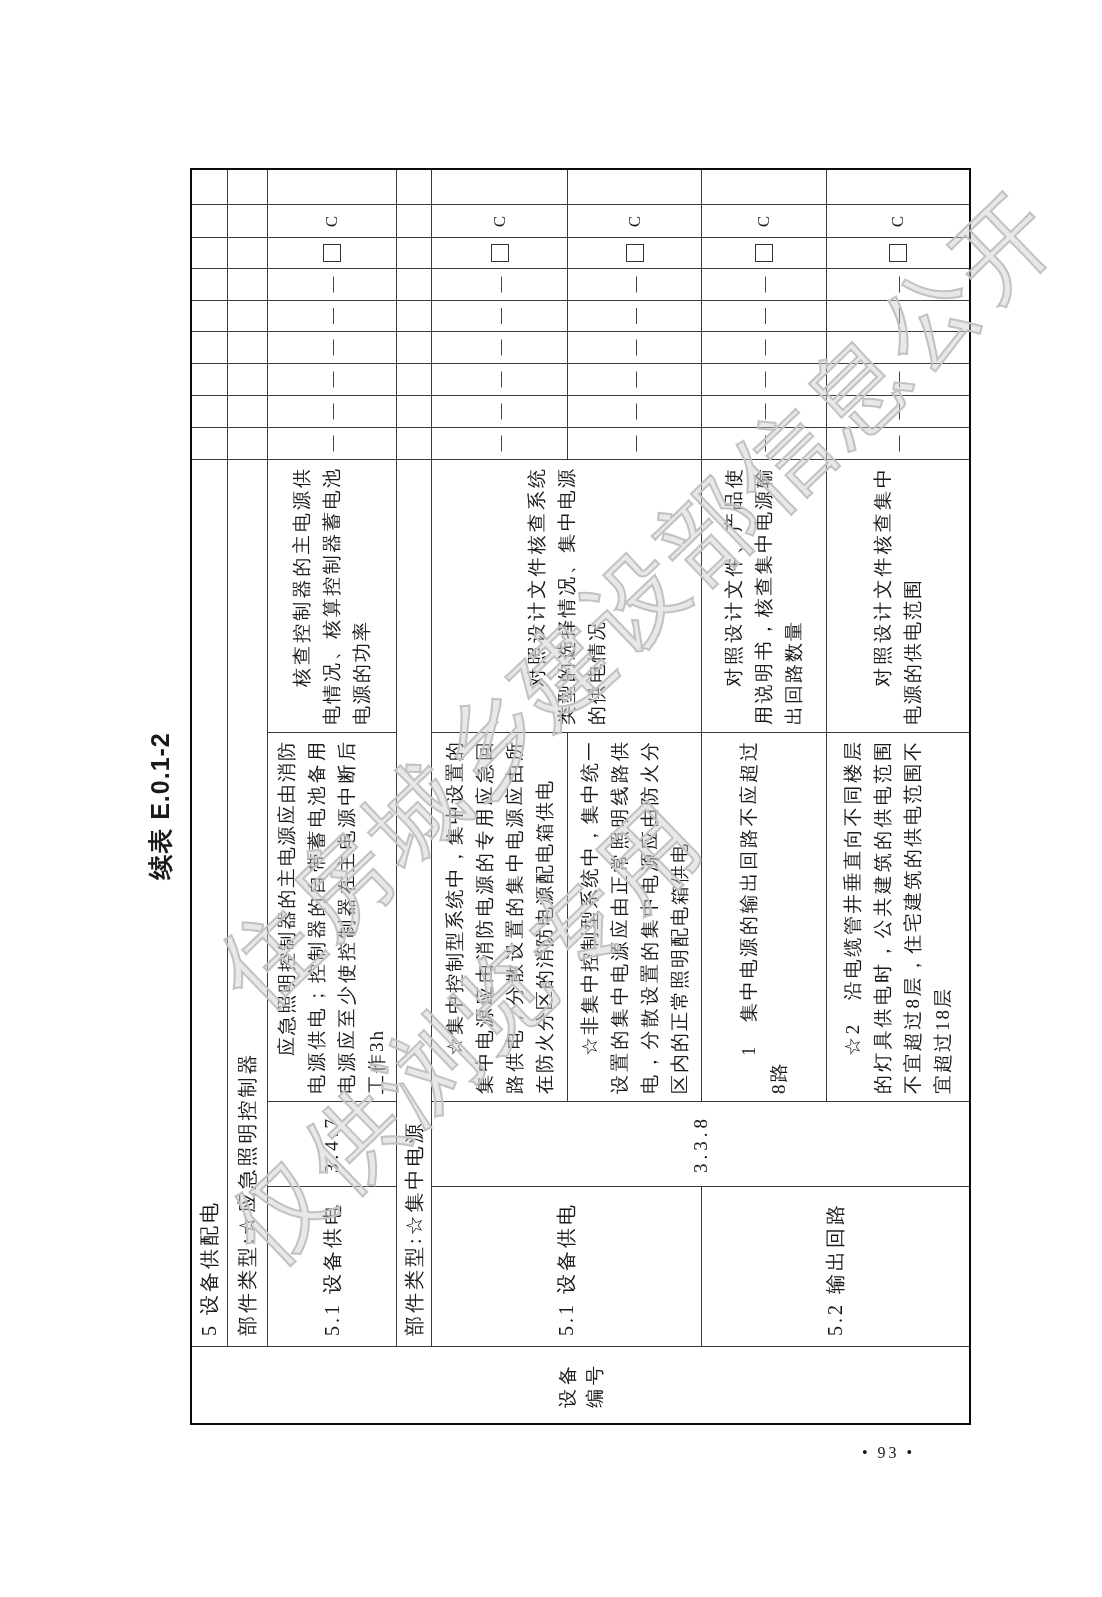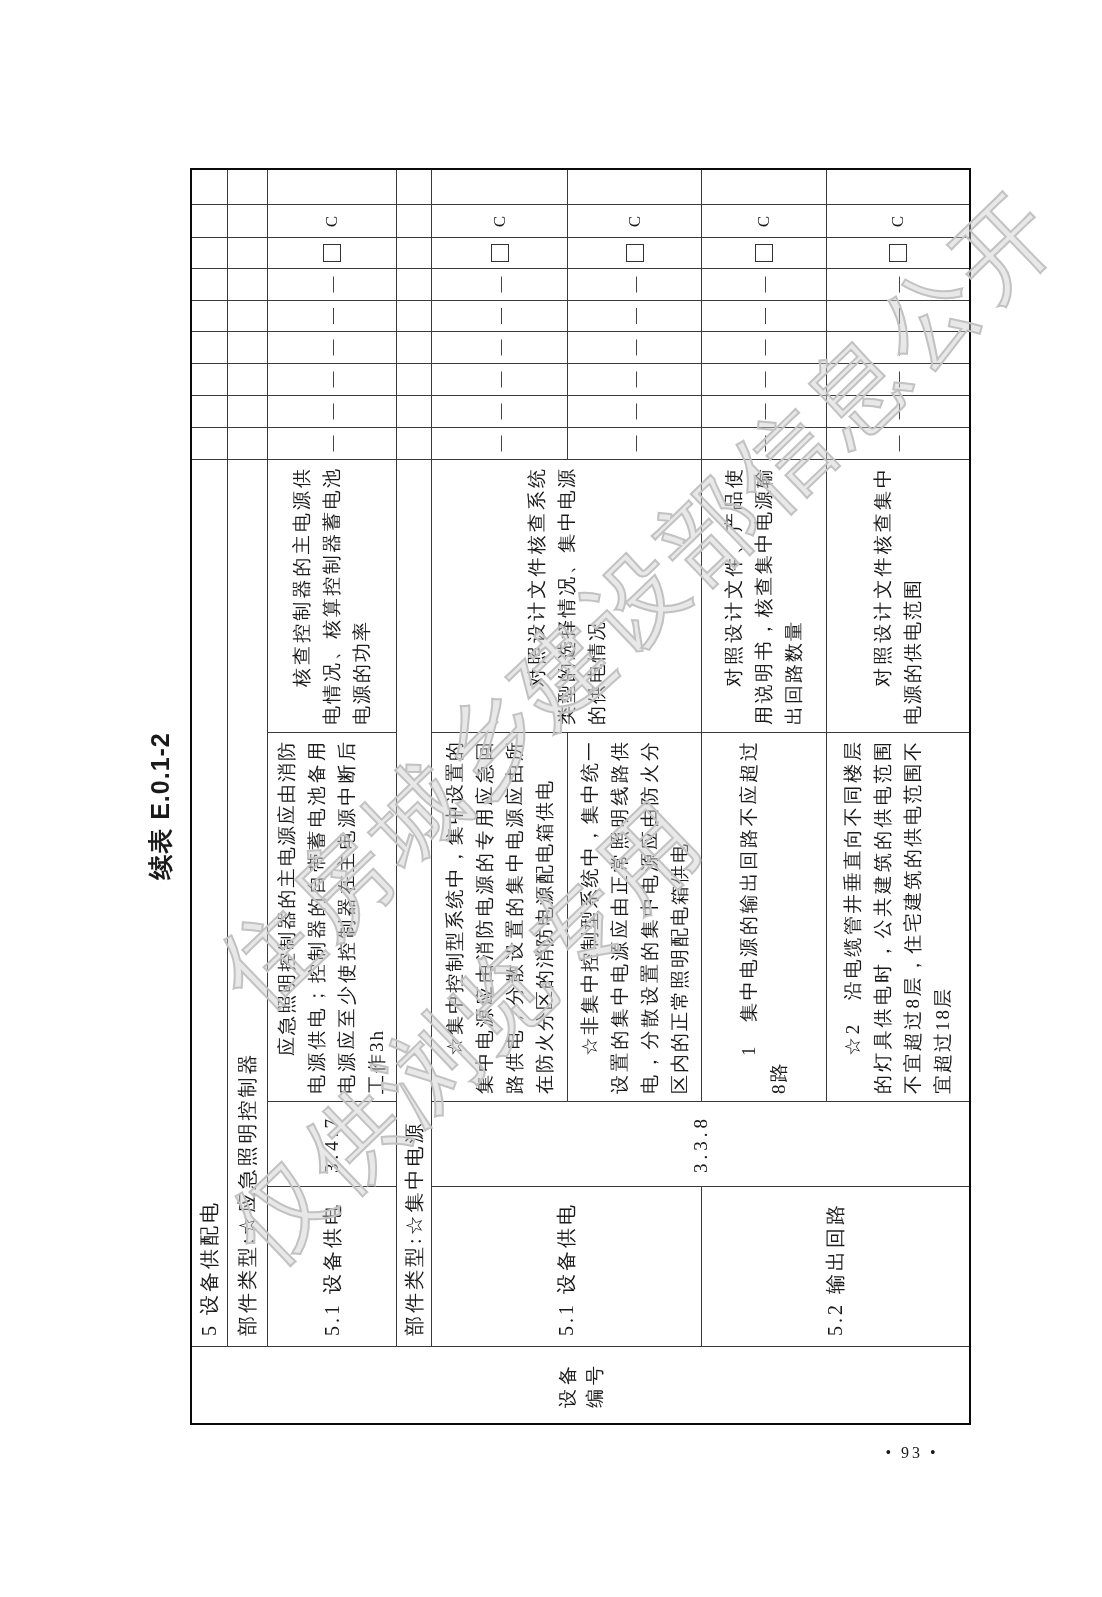--- a/index.html
+++ b/index.html
@@ -21,21 +21,21 @@
         letter-spacing:2px;text-align:justify;}
   .corner{white-space:pre-line;font-size:19px;line-height:27px;letter-spacing:4px;text-align:center;}
   .dash{font-size:16px;color:#222;}
   .concl{font-size:17px;letter-spacing:1px;}
   .box{width:16px;height:16px;border:1px solid #333;background:#fff;}
   .wm{position:absolute;white-space:nowrap;pointer-events:none;font-family:"Liberation Serif","DejaVu Serif",serif;
       font-size:96px;line-height:96px;letter-spacing:6px;color:rgba(203,203,203,0.45);
       -webkit-text-stroke:2px #c2c2c2;transform-origin:0 50%;transform:rotate(-44deg);}
   .wm1{left:235px;top:942px;}
   .wm2{left:248px;top:1197px;}
-  .page-num{position:absolute;left:862px;top:1444px;width:100px;text-align:center;
+  .page-num{position:absolute;left:862px;top:1444px;width:100px;text-align:left;
       font-size:16px;letter-spacing:3px;}
 </style>
 </head>
 <body>
 
 <div class="page-title">续表 E.0.1-2</div>
 
 <div class="tbl">
 
   <div class="c corner" style="grid-area:1/1/9/2">设备

